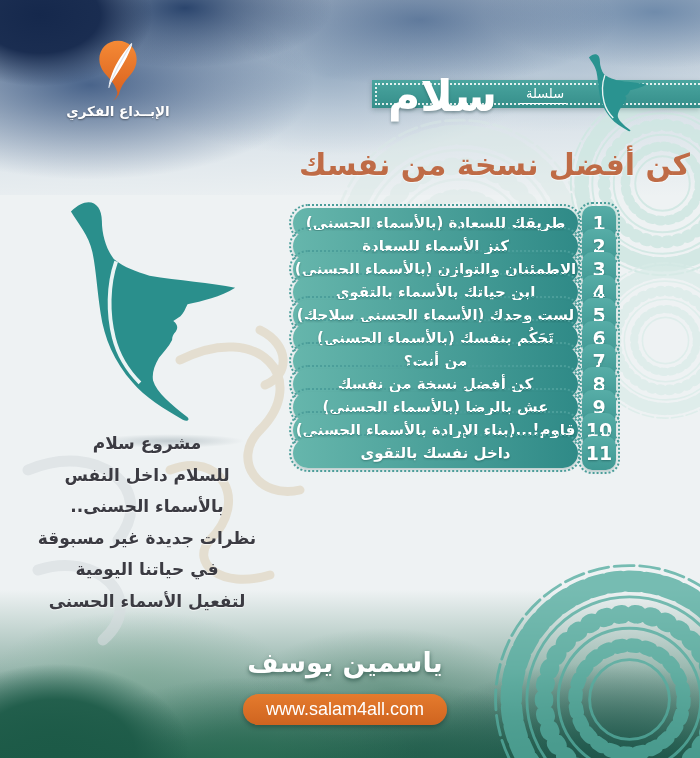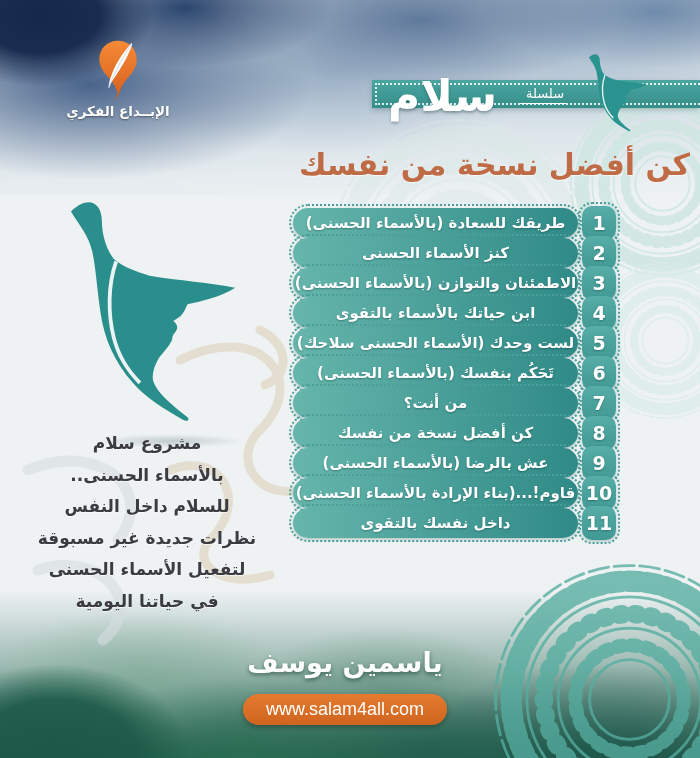--- a/index.html
+++ b/index.html
@@ -56,21 +56,21 @@
   .series-name{position:absolute;left:16px;top:-15px;font-size:44px;font-weight:bold;color:#fff;
     line-height:1.4;text-shadow:0 2px 3px rgba(0,40,40,.3);z-index:2;}
   .series-label{position:absolute;left:148px;top:6px;font-size:13px;color:#fff;z-index:2;
     border-bottom:1.5px solid #fff;padding:0 2px 2px 6px;}
   .banner-bird{position:absolute;left:206px;top:-38px;width:84px;height:104px;z-index:3;}
   
   .main-title{position:absolute;right:10px;top:147px;font-size:30px;font-weight:bold;
     color:#bf6b46;direction:rtl;text-shadow:0 1px 1px rgba(255,255,255,.65);z-index:4;}
   
   .episode-list{position:absolute;top:208px;left:293px;width:323px;direction:rtl;z-index:4;}
-  .episode-row{position:relative;height:14px;margin-bottom:16px;}
+  .episode-row{position:relative;height:14px;margin-bottom:9px;}
   .episode-bar{position:absolute;right:38px;left:0;top:0;height:30px;border-radius:15px;
     background:linear-gradient(to left,#2f8a87,#66b6ac);
     outline:2px dotted #4b9e9a;outline-offset:2.5px;
     display:flex;align-items:center;justify-content:center;
     color:#fff;font-size:15px;font-weight:bold;white-space:nowrap;
     text-shadow:0 1px 2px rgba(0,40,40,.35);
     box-shadow:0 2px 3px rgba(40,90,88,.25);}
   .episode-num{position:absolute;right:0;top:-2px;width:34px;height:34px;border-radius:10px;
     background:linear-gradient(180deg,#57ada7,#3f9893);
     outline:2px dotted #4b9e9a;outline-offset:2.5px;
@@ -174,21 +174,21 @@
   </div>
 
   <div class="main-title">كن أفضل نسخة من نفسك</div>
 
   <div class="episode-list">
       <div class="episode-row">
     <div class="episode-bar">طريقك للسعادة (بالأسماء الحسنى)</div>
     <div class="episode-num">1</div>
   </div>
       <div class="episode-row">
-    <div class="episode-bar">كنز الأسماء الحسنى</div>
+    <div class="episode-bar">كنز الأسماء للسعادة</div>
     <div class="episode-num">2</div>
   </div>
       <div class="episode-row">
     <div class="episode-bar">الاطمئنان والتوازن (بالأسماء الحسنى)</div>
     <div class="episode-num">3</div>
   </div>
       <div class="episode-row">
     <div class="episode-bar">ابن حياتك بالأسماء بالتقوى</div>
     <div class="episode-num">4</div>
   </div>
@@ -222,23 +222,23 @@
   </div>
     </div>
 
   <div class="bird-shadow"></div>
   <svg class="bird-main" style="color:#2a8f8c">
       <use href="#salam-bird"></use>
     </svg>
 
   <div class="about-text">
       <div>مشروع سلام</div>
+      <div>للسلام داخل النفس</div>
       <div>بالأسماء الحسنى..</div>
-      <div>للسلام داخل النفس</div>
       <div>نظرات جديدة غير مسبوقة</div>
+      <div>في حياتنا اليومية</div>
       <div>لتفعيل الأسماء الحسنى</div>
-      <div>في حياتنا اليومية</div>
     </div>
 
   <div class="author-name">ياسمين يوسف</div>
   <div class="website-link">www.salam4all.com</div>
 
 </div>
 
 </body></html>

